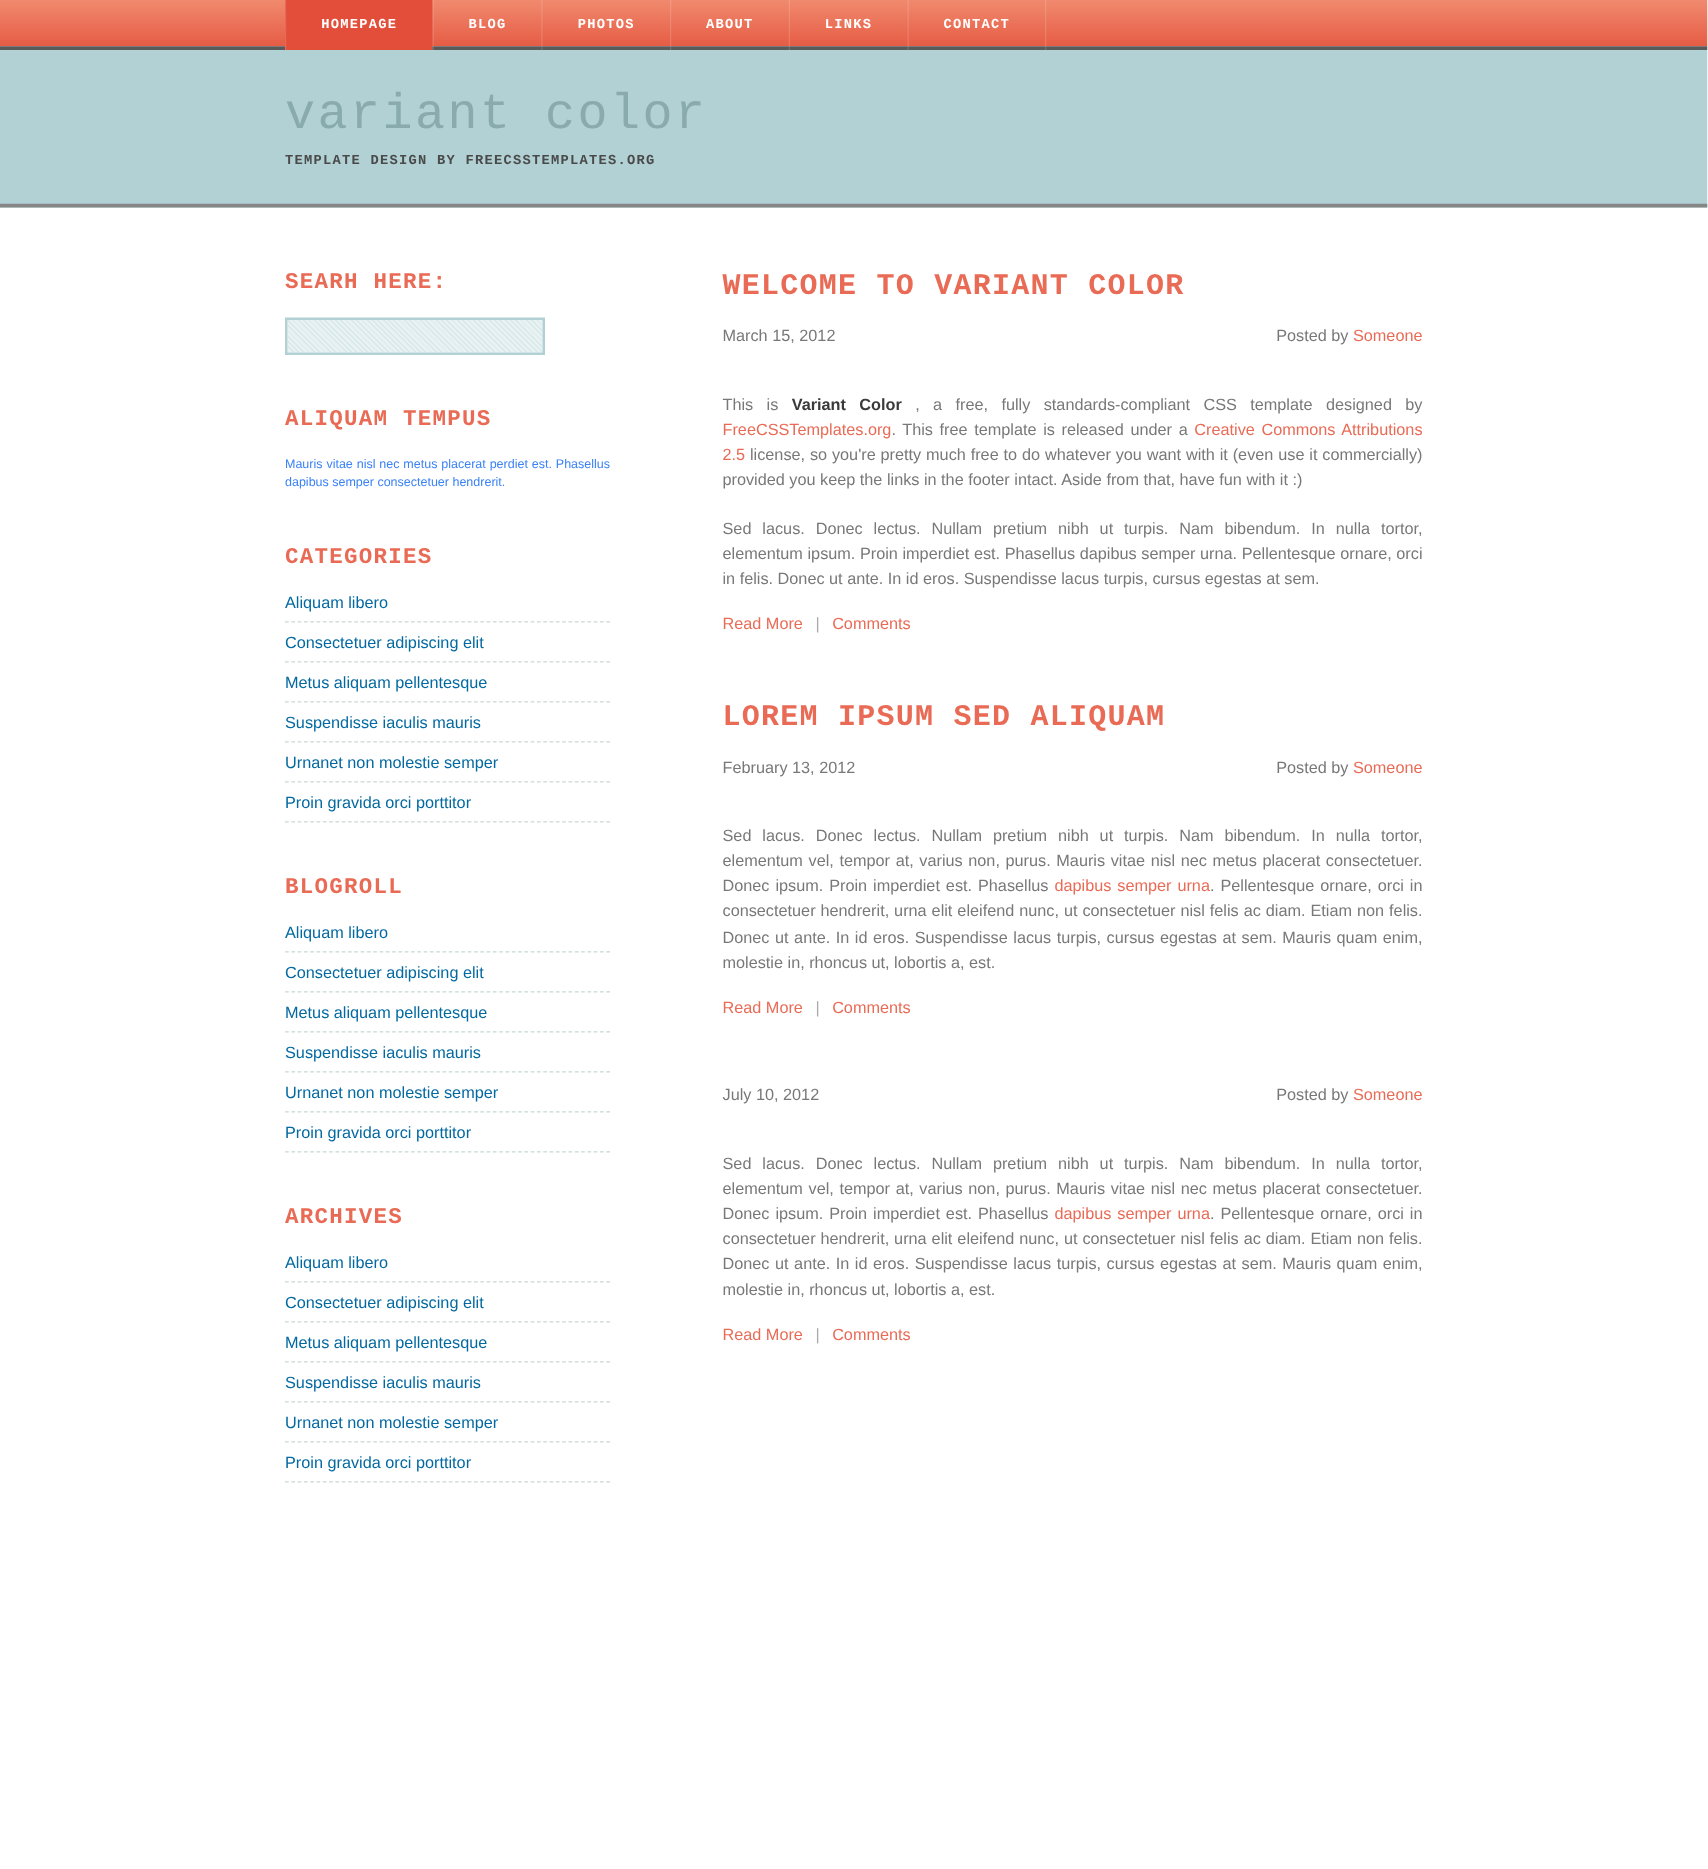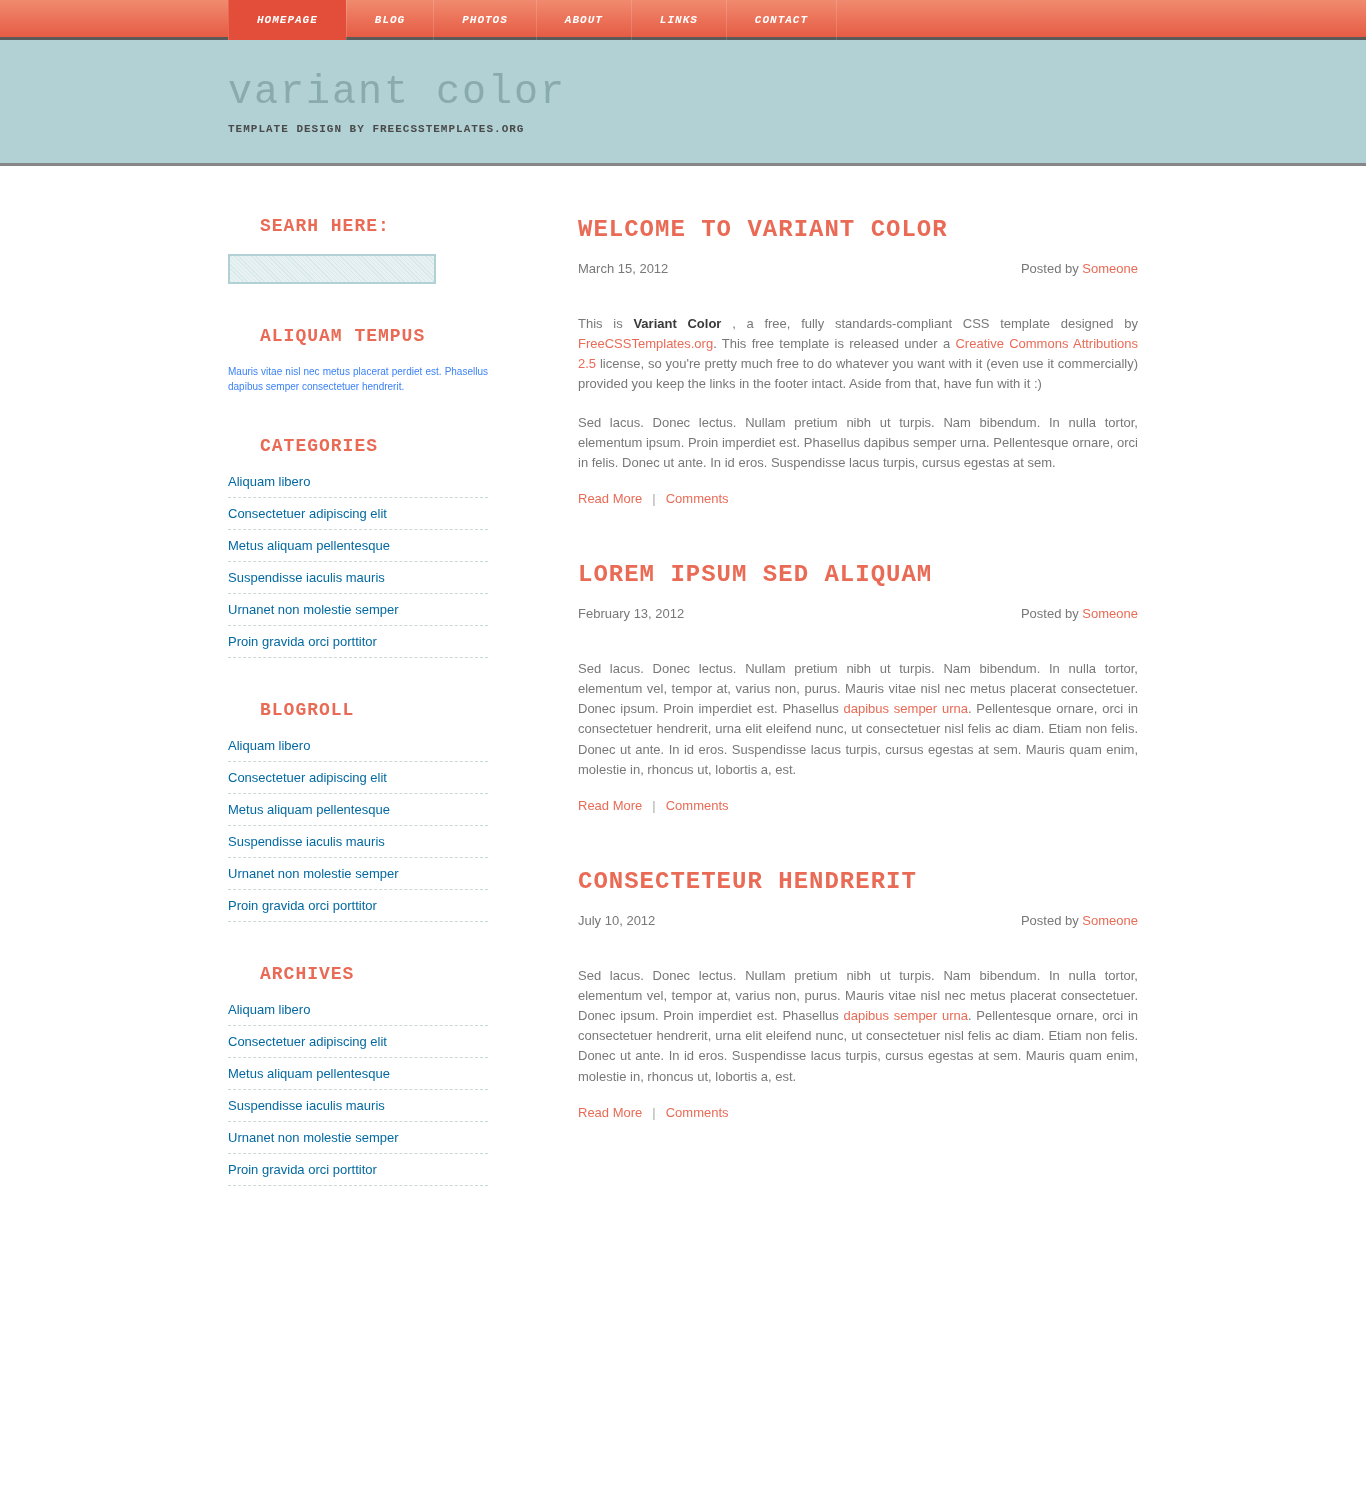--- a/index.html
+++ b/index.html
@@ -8,21 +8,20 @@
   font-size: 13px;
   color: #787878;
   background: #fff;
   width: 1366px;
 }
 .topbar {
   background: #E96B56;
   background: linear-gradient(#F08A6E, #E65C45);
   border-bottom: 3px solid #5A5A5A;
   height: 40px;
-  font-style: italic;
 }
 .menu {
   width: 1000px;
   margin: 0 auto;
   display: flex;
   padding-left: 45px;
 }
 .menu a {
   display: block;
   padding: 0 28px;
@@ -74,21 +73,21 @@
 }
 .sidebar { width: 260px; flex-shrink: 0; }
 .content { flex: 1; }
 .sidebar h2, .content h2.title {
   font-family: "Courier New", monospace;
   font-weight: bold;
   color: #E96B56;
   text-transform: uppercase;
   letter-spacing: 1px;
 }
-.sidebar h2 { font-size: 18px; margin-bottom: 18px; margin-left: 32px; }
+.sidebar h2 { font-size: 18px; margin-bottom: 18px; }
 .sidebar .box { margin-bottom: 42px; }
 .search-field {
   width: 208px;
   height: 30px;
   border: 2px solid #B1D1D4;
   background: repeating-linear-gradient(45deg, #D8E9EA, #D8E9EA 1px, #E8F2F3 1px, #E8F2F3 3px);
   padding: 4px 8px;
   font-size: 13px;
 }
 .sidebar p.intro { font-size: 10px; line-height: 1.5; text-align: justify; color: #3b82f6; }
@@ -214,21 +213,20 @@
       <div>
         <h2 class="title"><a href="#">Lorem ipsum sed aliquam</a></h2>
         <div class="meta">
           <span>February 13, 2012</span>
           <span>Posted by <a href="#">Someone</a></span>
         </div>
         <p class="body">Sed lacus. Donec lectus. Nullam pretium nibh ut turpis. Nam bibendum. In nulla tortor, elementum vel, tempor at, varius non, purus. Mauris vitae nisl nec metus placerat consectetuer. Donec ipsum. Proin imperdiet est. Phasellus <a class="lnk">dapibus semper urna</a>. Pellentesque ornare, orci in consectetuer hendrerit, urna elit eleifend nunc, ut consectetuer nisl felis ac diam. Etiam non felis. Donec ut ante. In id eros. Suspendisse lacus turpis, cursus egestas at sem. Mauris quam enim, molestie in, rhoncus ut, lobortis a, est.</p>
         <p class="links"><a href="#">Read More</a><span class="sep">|</span><a href="#">Comments</a></p>
       </div>
       <div>
-        <h2 class="title"><a href="#">Consecteteur hendrerit</a></h2>
         <div class="meta">
           <span>July 10, 2012</span>
           <span>Posted by <a href="#">Someone</a></span>
         </div>
         <p class="body">Sed lacus. Donec lectus. Nullam pretium nibh ut turpis. Nam bibendum. In nulla tortor, elementum vel, tempor at, varius non, purus. Mauris vitae nisl nec metus placerat consectetuer. Donec ipsum. Proin imperdiet est. Phasellus <a class="lnk">dapibus semper urna</a>. Pellentesque ornare, orci in consectetuer hendrerit, urna elit eleifend nunc, ut consectetuer nisl felis ac diam. Etiam non felis. Donec ut ante. In id eros. Suspendisse lacus turpis, cursus egestas at sem. Mauris quam enim, molestie in, rhoncus ut, lobortis a, est.</p>
         <p class="links"><a href="#">Read More</a><span class="sep">|</span><a href="#">Comments</a></p>
       </div>
     </div>
 </div>
 

